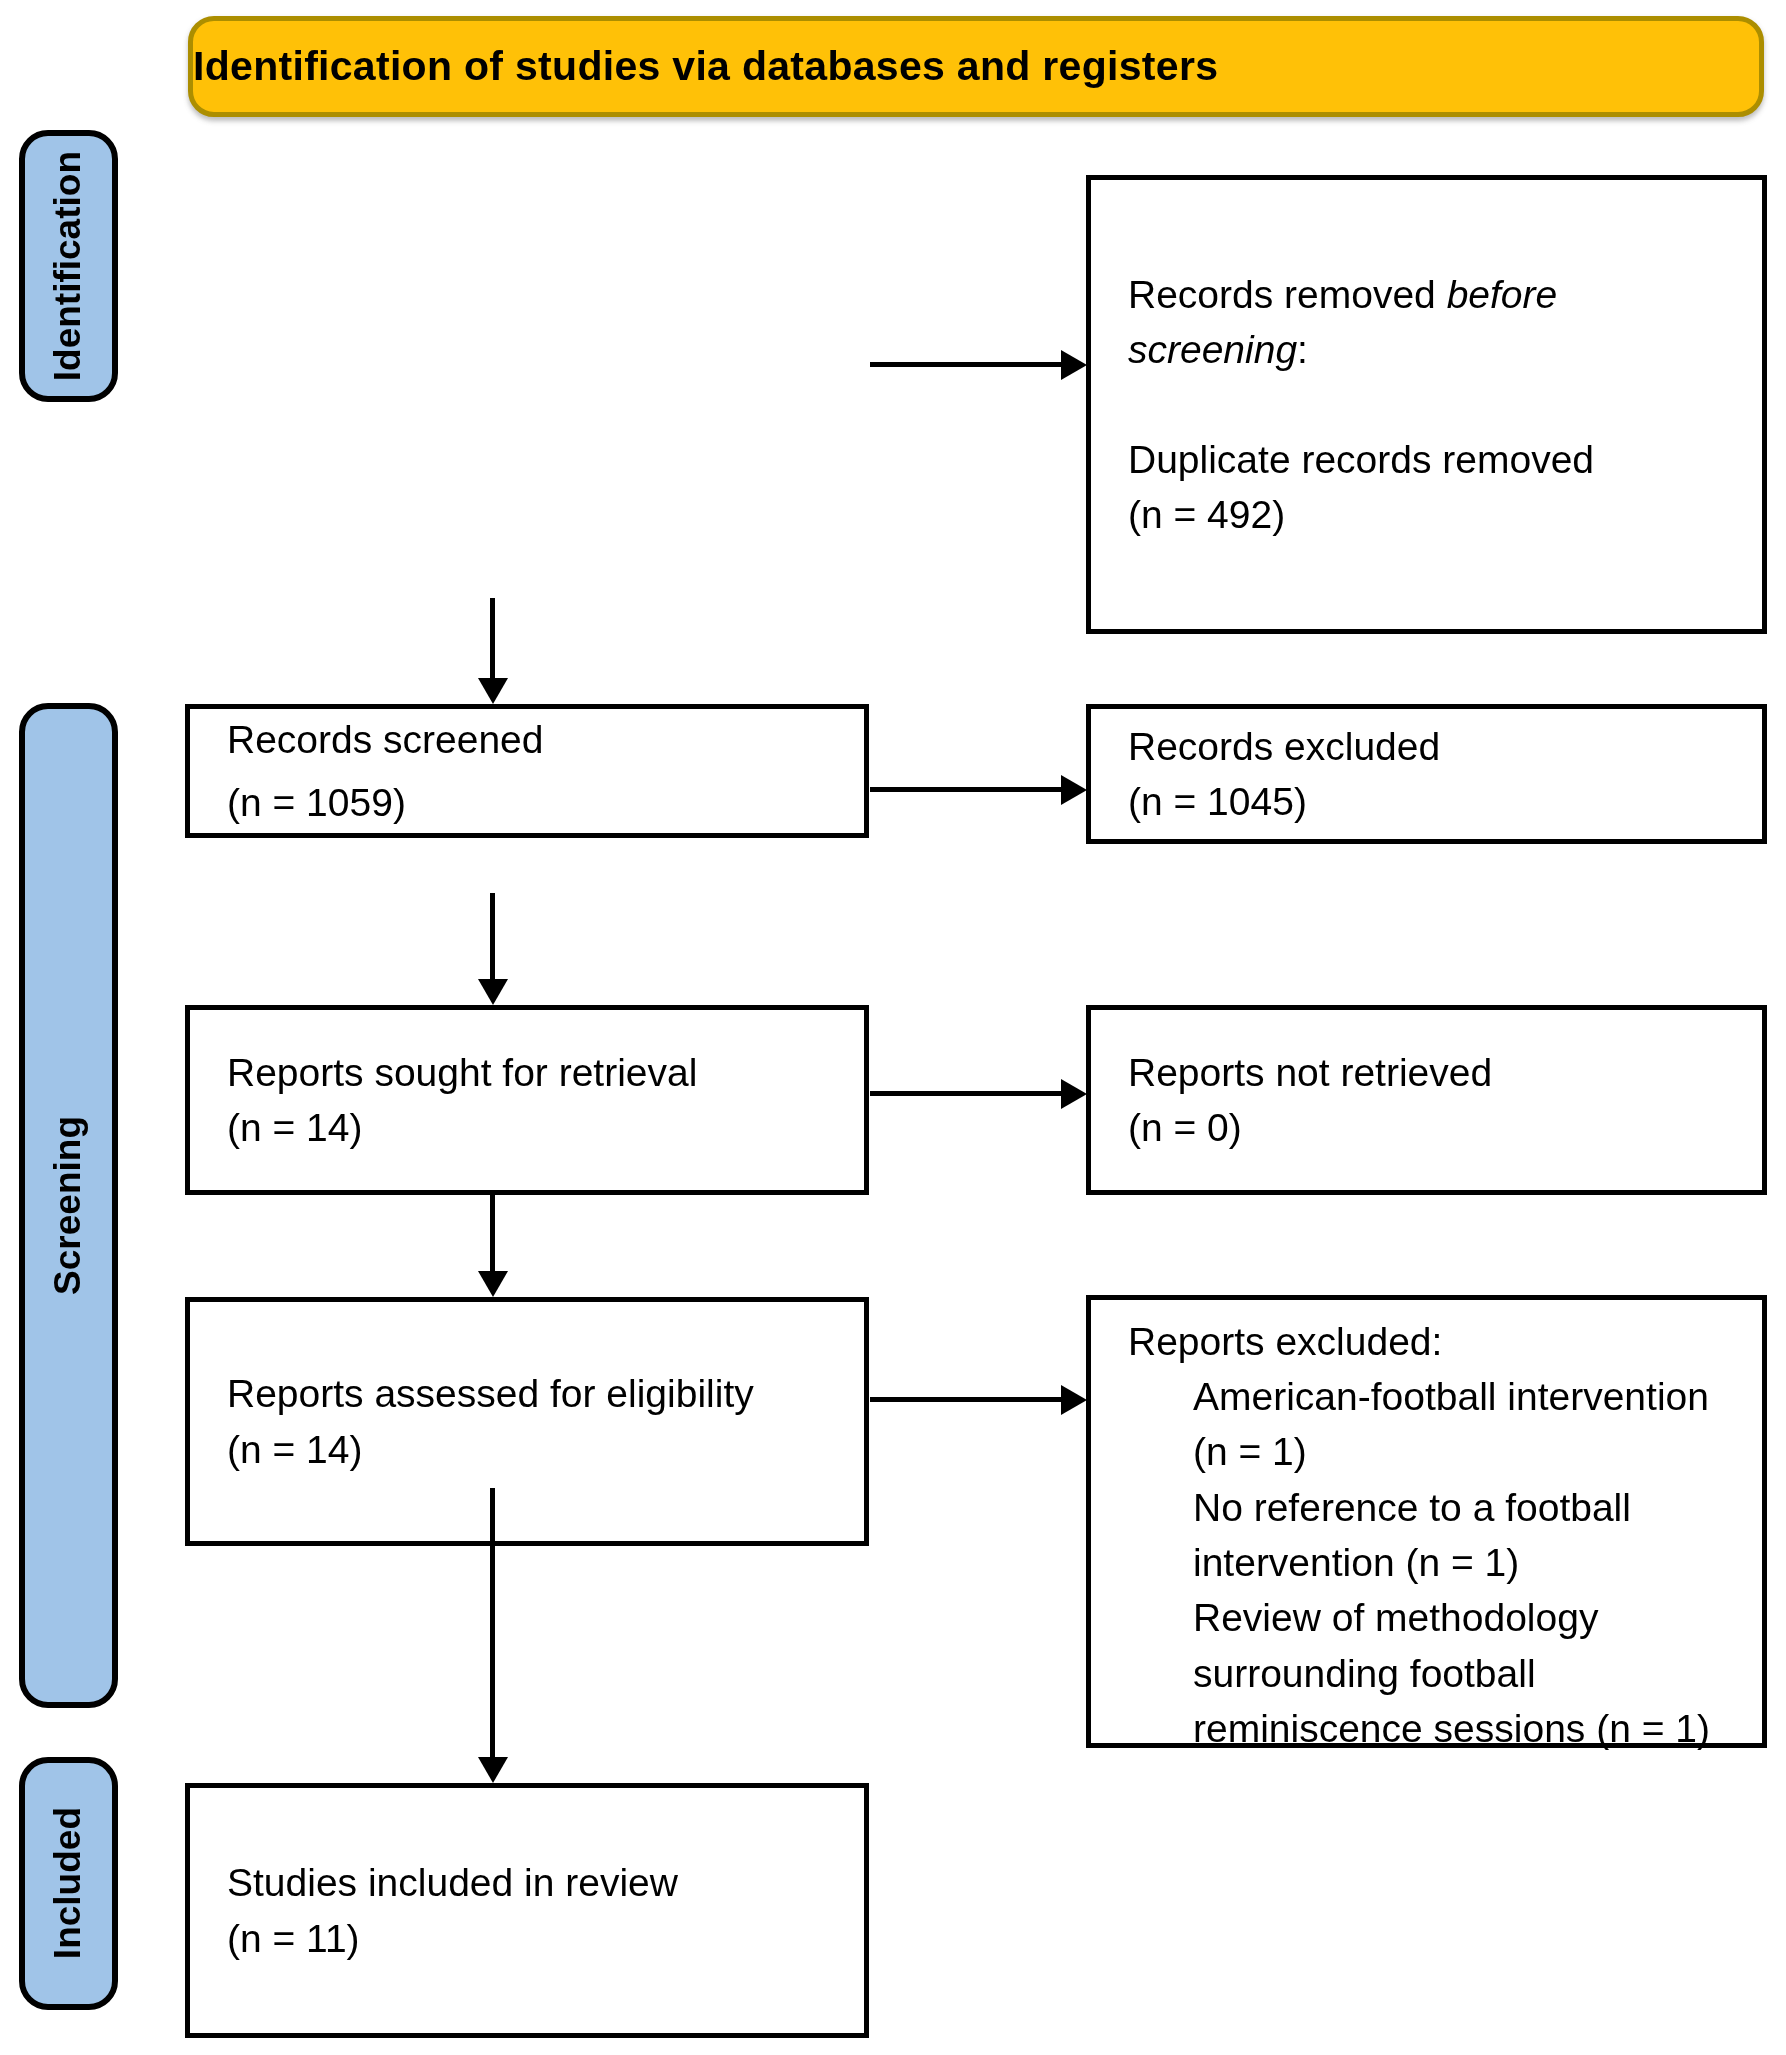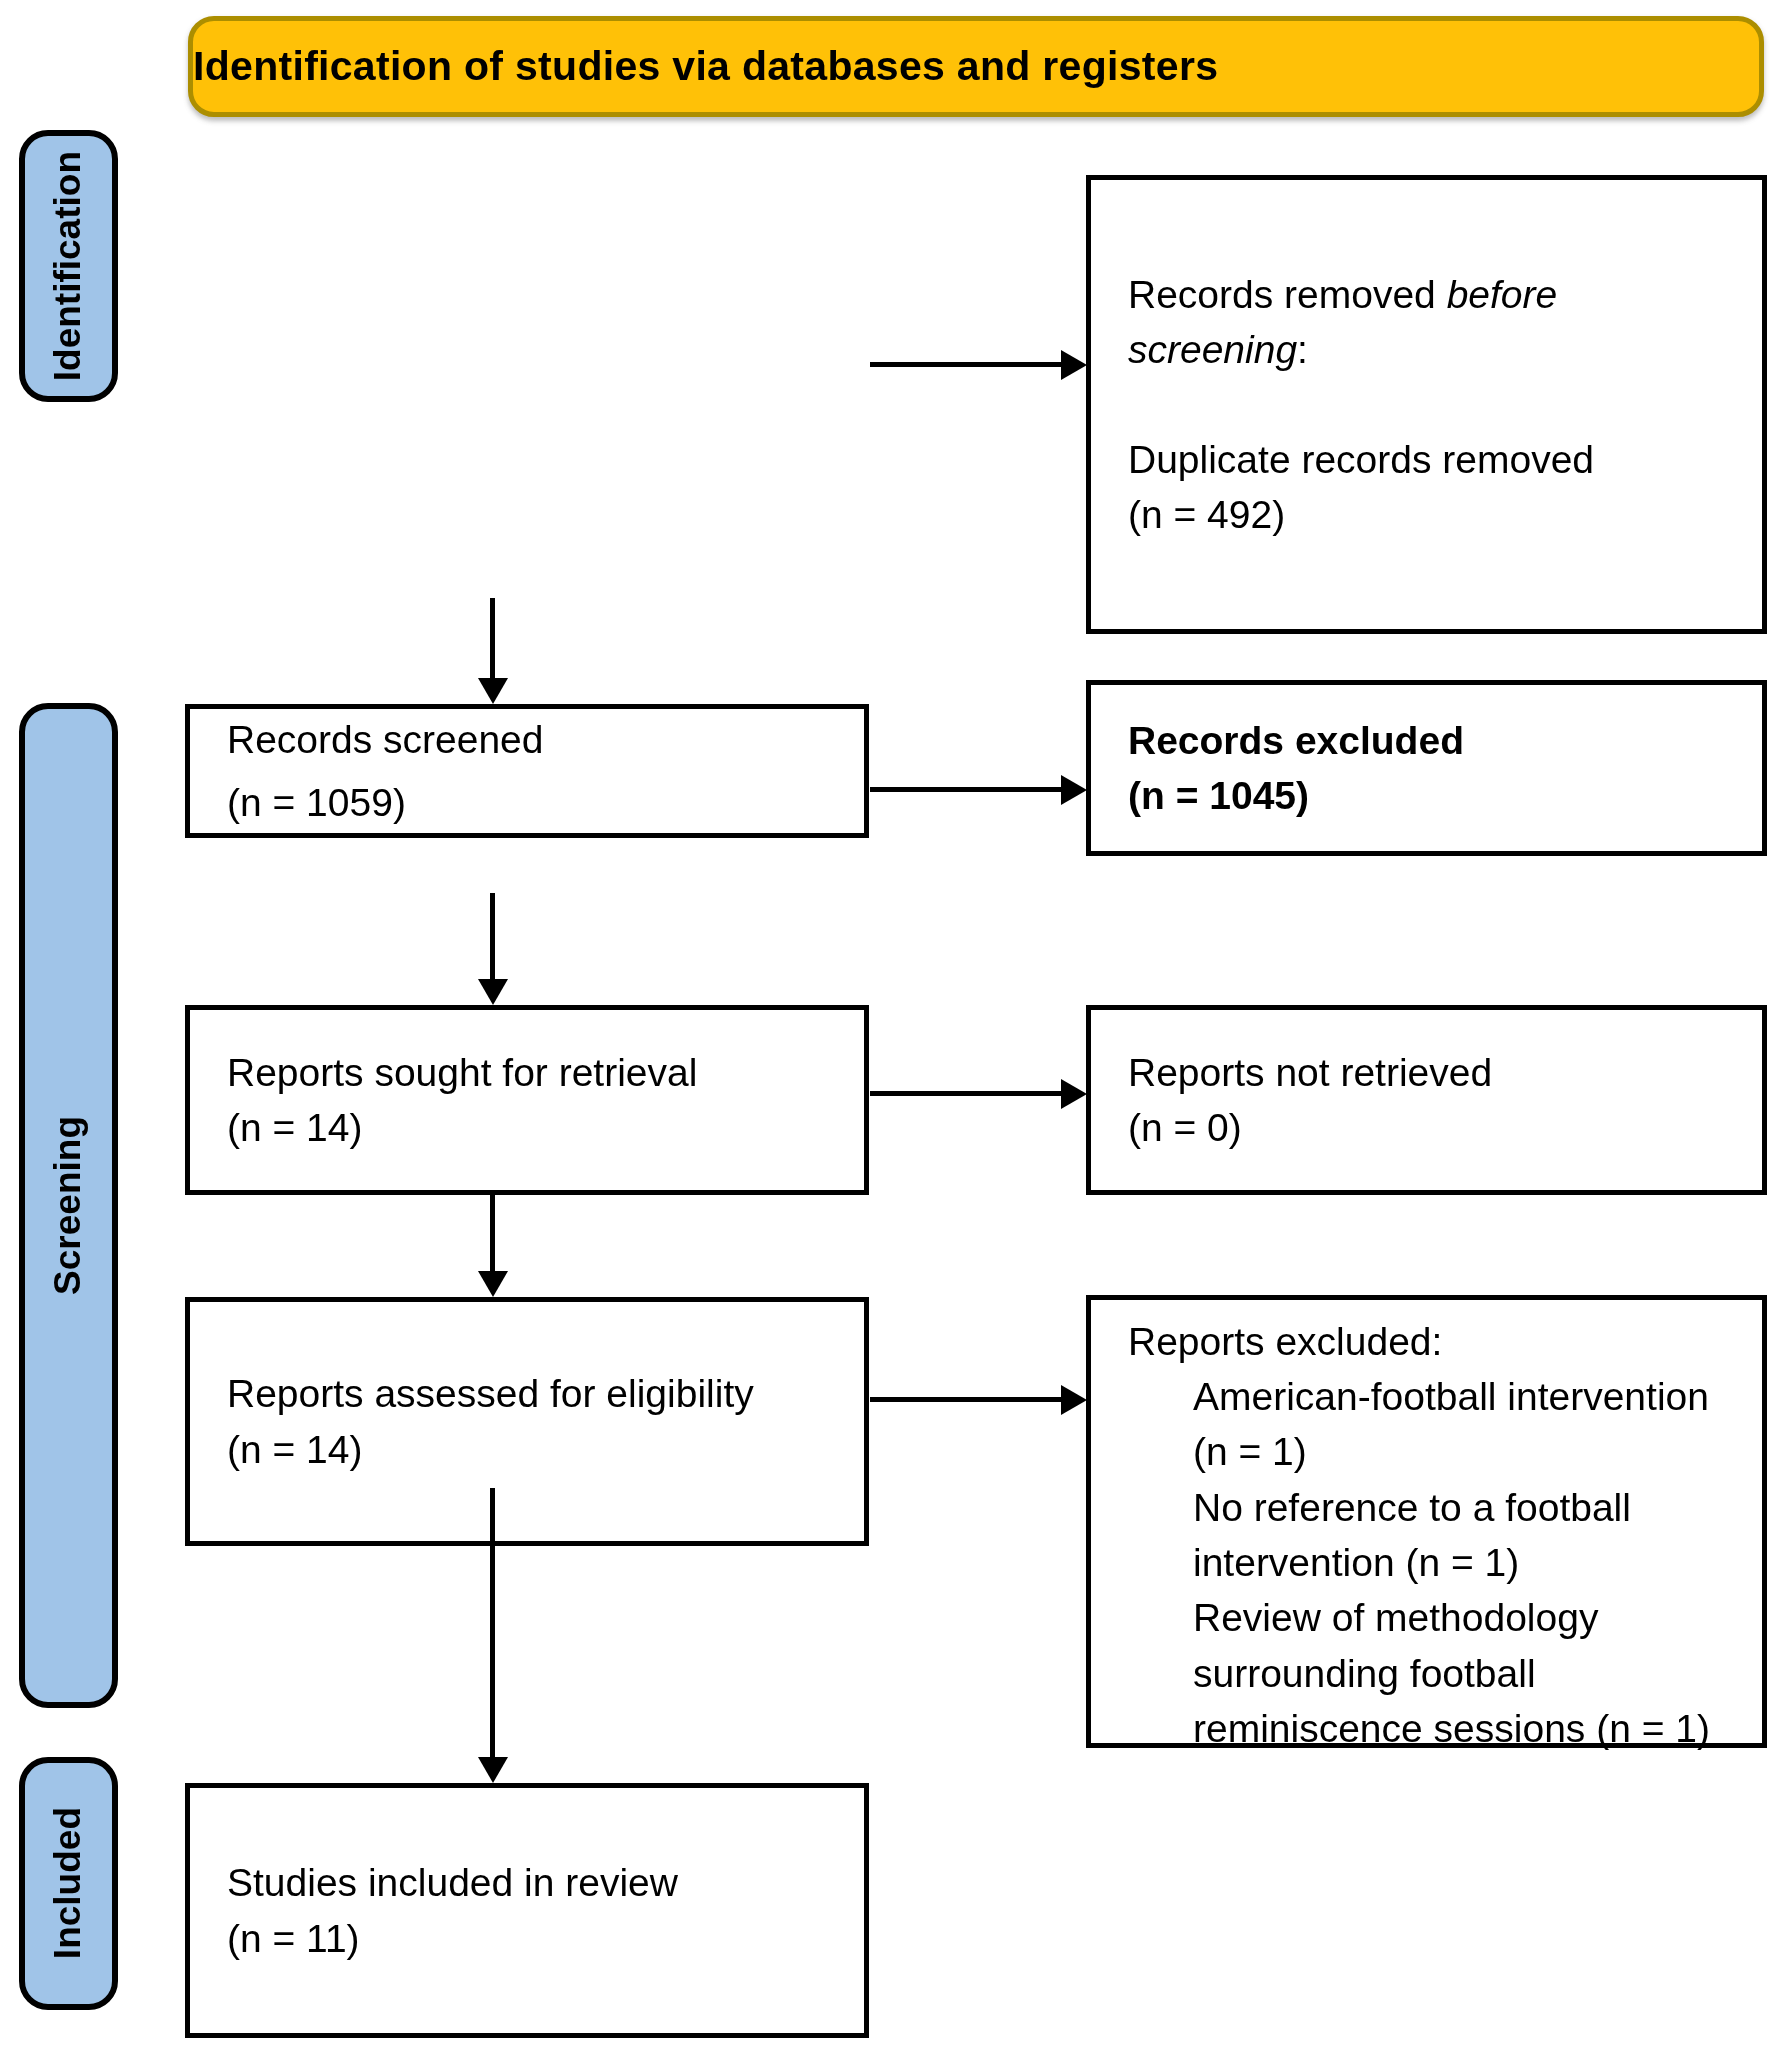--- a/index.html
+++ b/index.html
@@ -71,21 +71,21 @@
     line-height: 1.42;
     padding-left: 37px;
     padding-right: 22.4px;
   }
   .col-left  { left: 185px;  width: 684px; }
   .col-right { left: 1086px; width: 681px; }
 
   .box-records-identified { top: 139px;  height: 459px; }
   .box-records-removed    { top: 139px;  height: 459px; padding-right: 34px; margin-top: 36px; }
   .box-records-screened   { top: 704px; height: 134px; gap: 8px; }
-  .box-records-excluded   { top: 680px; height: 176px; font-weight: bold; }
+  .box-records-excluded   { top: 704px; height: 140px; }
   .box-reports-sought     { top: 1005px; height: 190px; }
   .box-reports-not-retrieved { top: 1005px; height: 190px; }
   .box-reports-assessed   { top: 1297px; height: 249px; }
   .box-reports-excluded   { top: 1295px; height: 453px; justify-content: center; padding-top: 27px; }
   .box-studies-included   { top: 1783px; height: 255px; }
 
   .para-gap { height: 54px; }
   .indent { padding-left: 65px; }
   .it { font-style: italic; }
 

